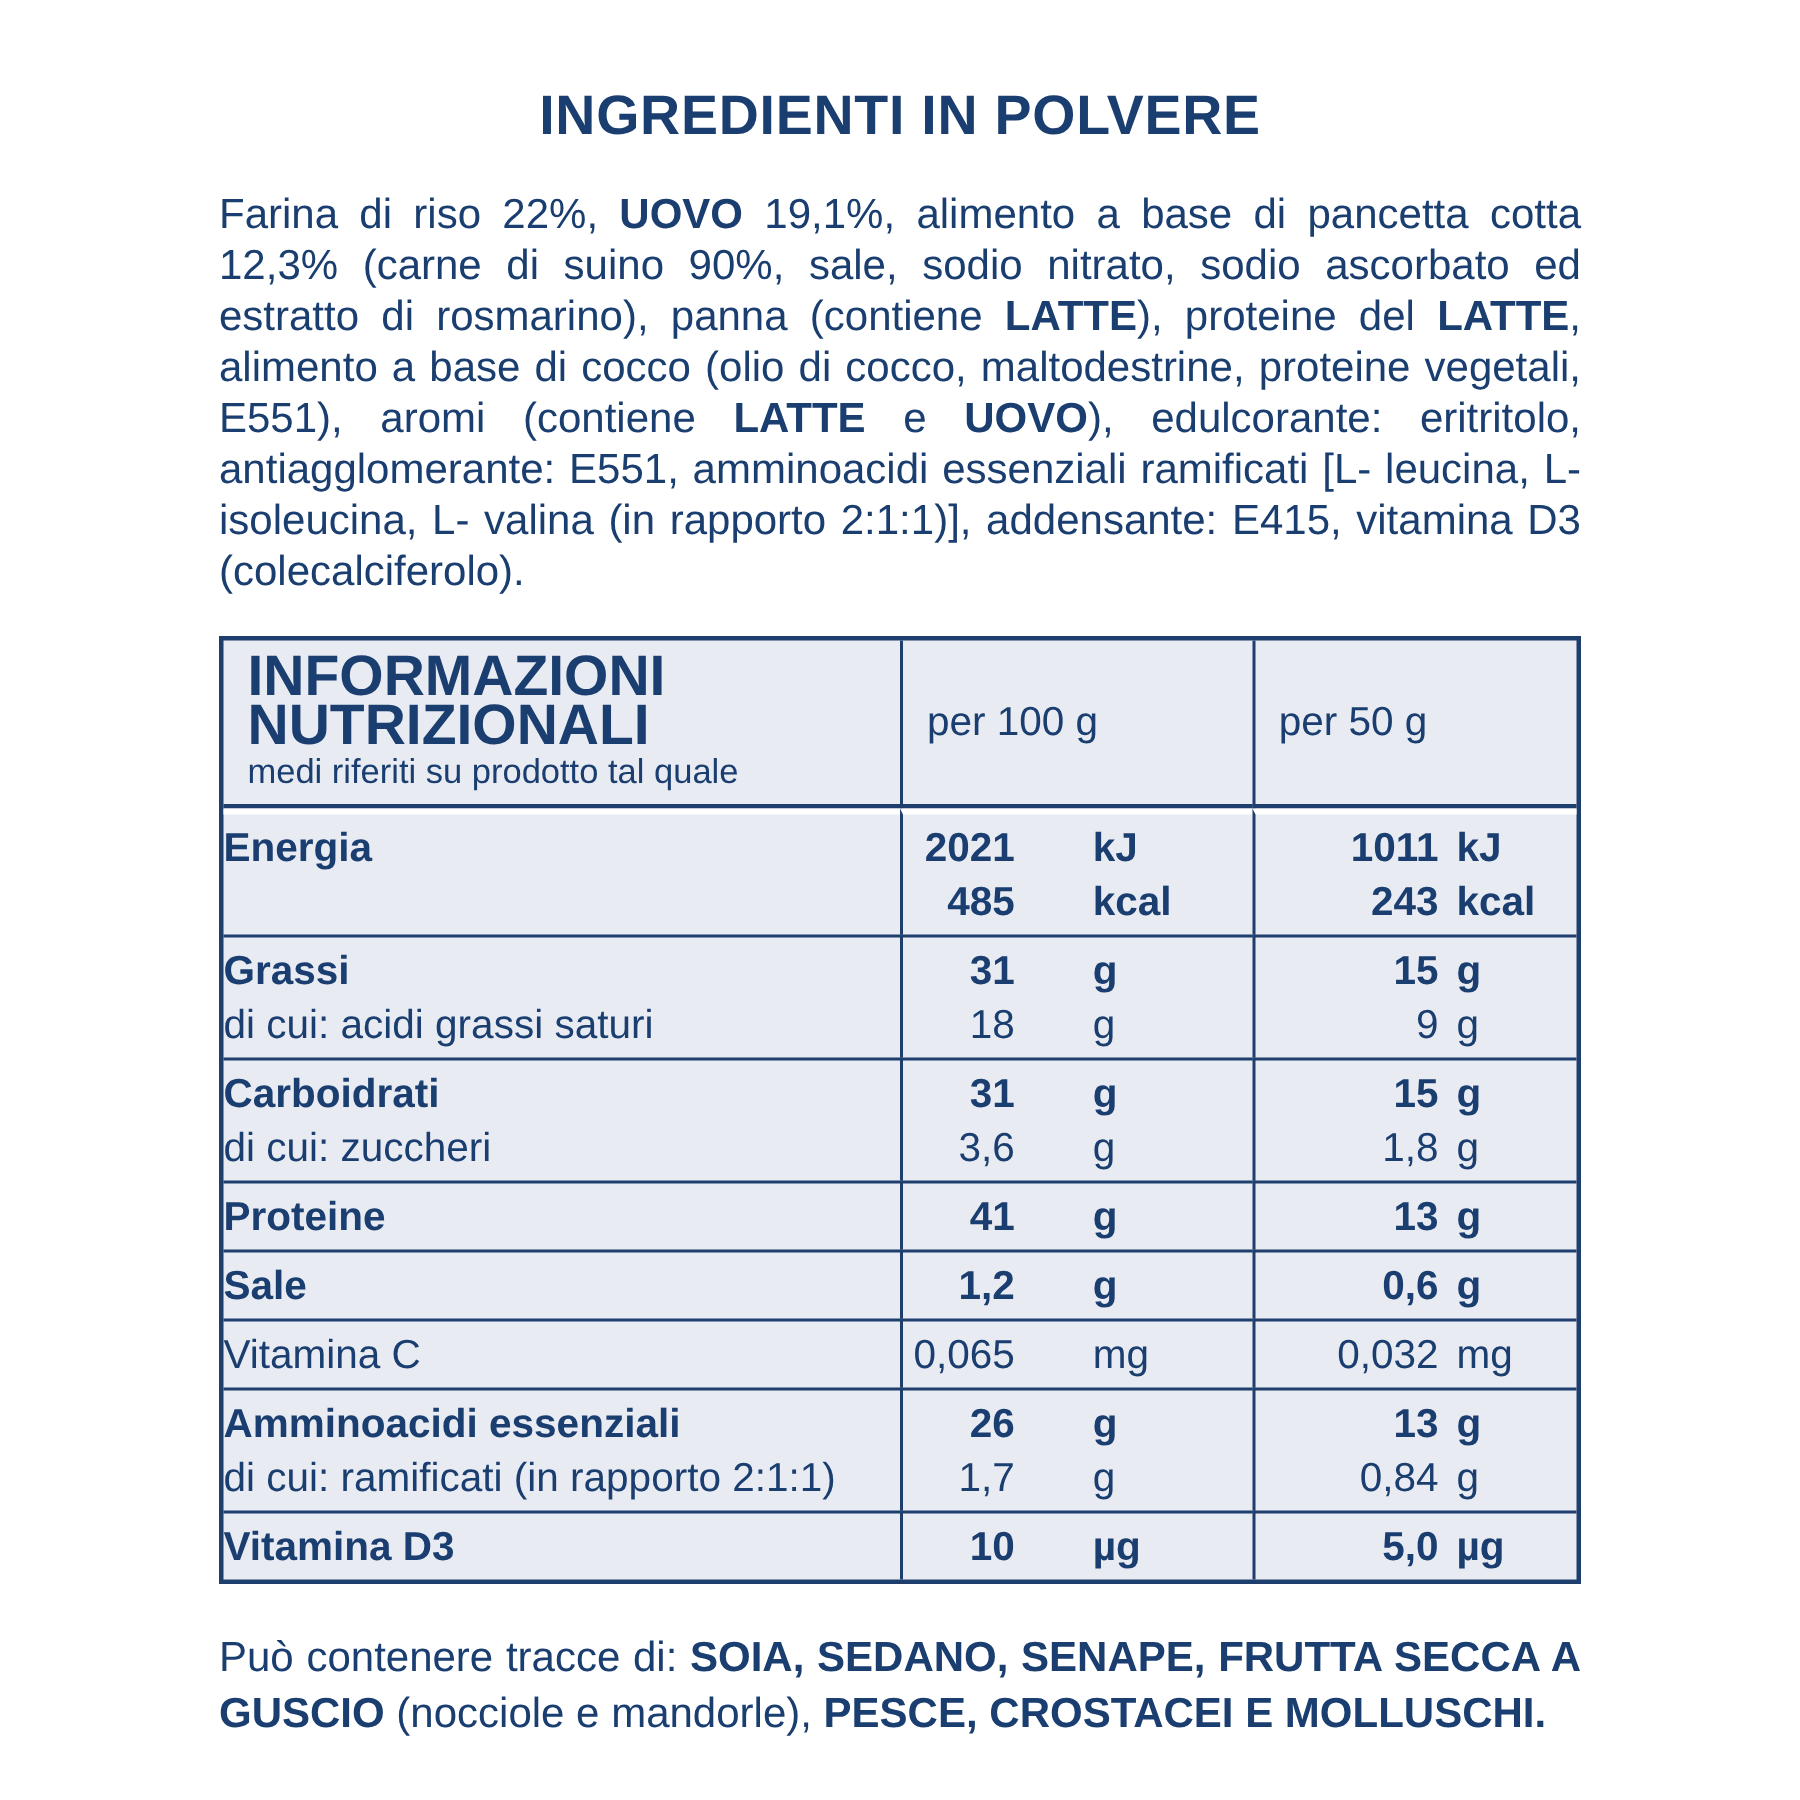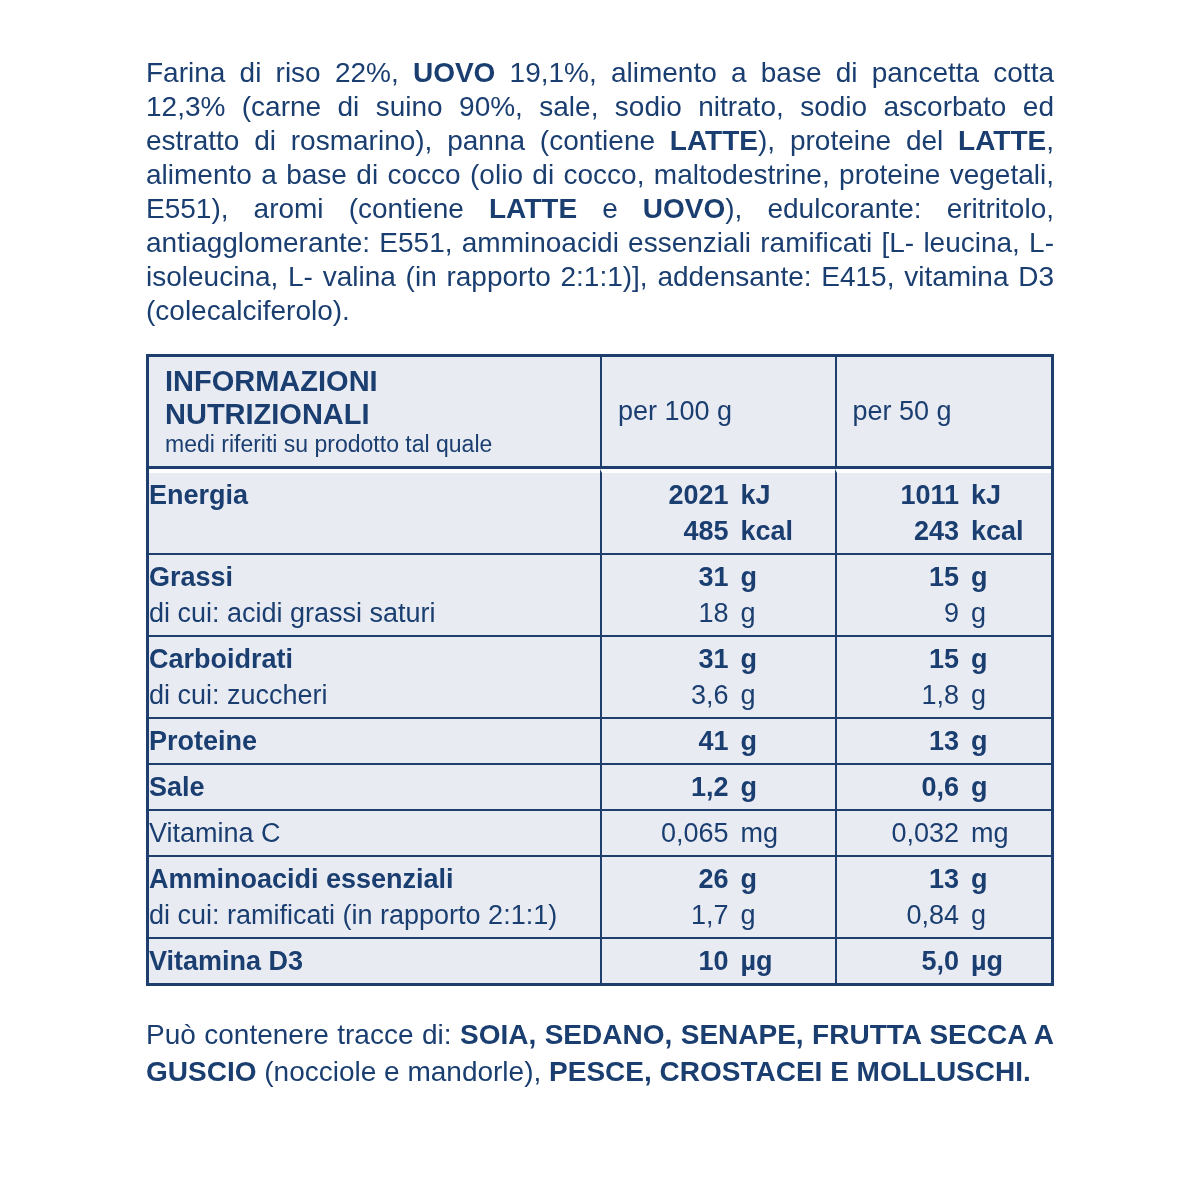--- a/index.html
+++ b/index.html
@@ -31,41 +31,42 @@
     background:var(--cellbg);
     font-size:27px;color:var(--ink);
     table-layout:fixed;
   }
   table.nutrition th{
     border-bottom:3px solid var(--line);
     text-align:left;vertical-align:middle;
     padding:8px 10px 8px 16px;font-weight:normal;
   }
   th.per{text-align:center;font-weight:bold;font-size:27px;padding:8px 0;}
-  .h-title{font-size:29px;font-weight:bold;line-height:33px;}
+  .h-title{font-size:38px;font-weight:bold;line-height:33px;}
   .h-sub{font-size:23px;line-height:27px;}
   table.nutrition td{padding:4px 0;vertical-align:top;}
   td.label-cell{padding-left:16px;padding-right:10px;}
   th.col2,td.v100,th.col3,td.v50{border-left:2px solid var(--line);}
   tbody tr td{border-top:2px solid var(--line);}
   tbody tr.first td{border-top:4px solid #ffffff;}
   .line{line-height:36px;min-height:36px;}
   .val{display:flex;line-height:36px;min-height:36px;}
   .val .num{flex:1;text-align:right;}
   .val .unit{width:58px;margin-left:12px;text-align:left;}
-  td.v100 .val{padding-right:36px;}
+  td.v100 .val{padding-right:48px;gap:40px;}
   td.v50 .val{padding-right:22px;}
   .notes{margin-top:30px;font-size:28px;line-height:37px;text-align:justify;}
   .notes p{margin:0;}
 </style>
 </head>
 <body>
 
 <div class="page">
 
+  <h1 class="title">INGREDIENTI IN POLVERE</h1>
 
   <p class="ingredients"><span>Farina di riso 22%, </span><span class="b">UOVO</span><span> 19,1%, alimento a base di pancetta cotta 12,3% (carne di suino 90%, sale, sodio nitrato, sodio ascorbato ed estratto di rosmarino), panna (contiene </span><span class="b">LATTE</span><span>), proteine del </span><span class="b">LATTE</span><span>, alimento a base di cocco (olio di cocco, maltodestrine, proteine vegetali, E551), aromi (contiene </span><span class="b">LATTE</span><span> e </span><span class="b">UOVO</span><span>), edulcorante: eritritolo, antiagglomerante: E551, amminoacidi essenziali ramificati [L- leucina, L- isoleucina, L- valina (in rapporto 2:1:1)], addensante: E415, vitamina D3 (colecalciferolo).</span></p>
 
   <table class="nutrition">
     <colgroup>
       <col style="width:50%">
       <col style="width:26%">
       <col style="width:24%">
     </colgroup>
     <thead>

